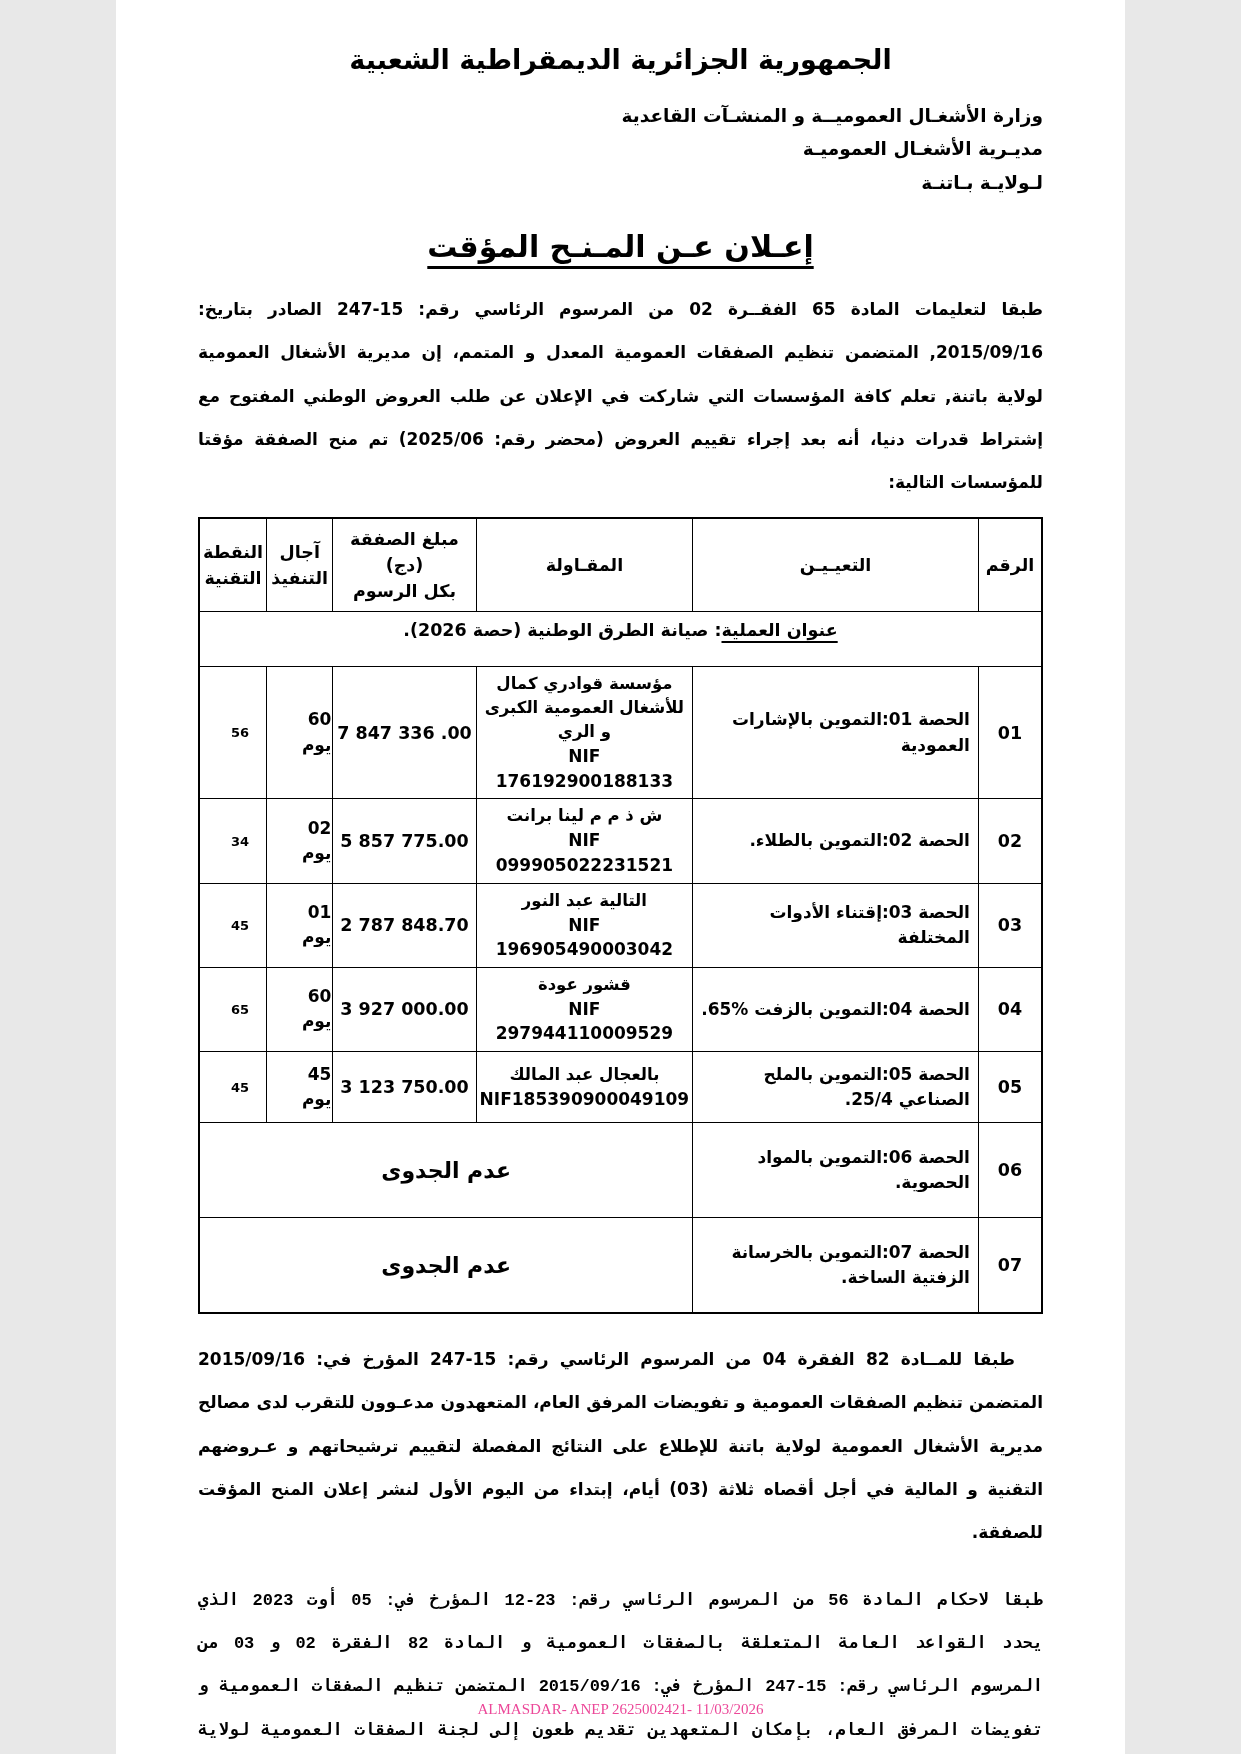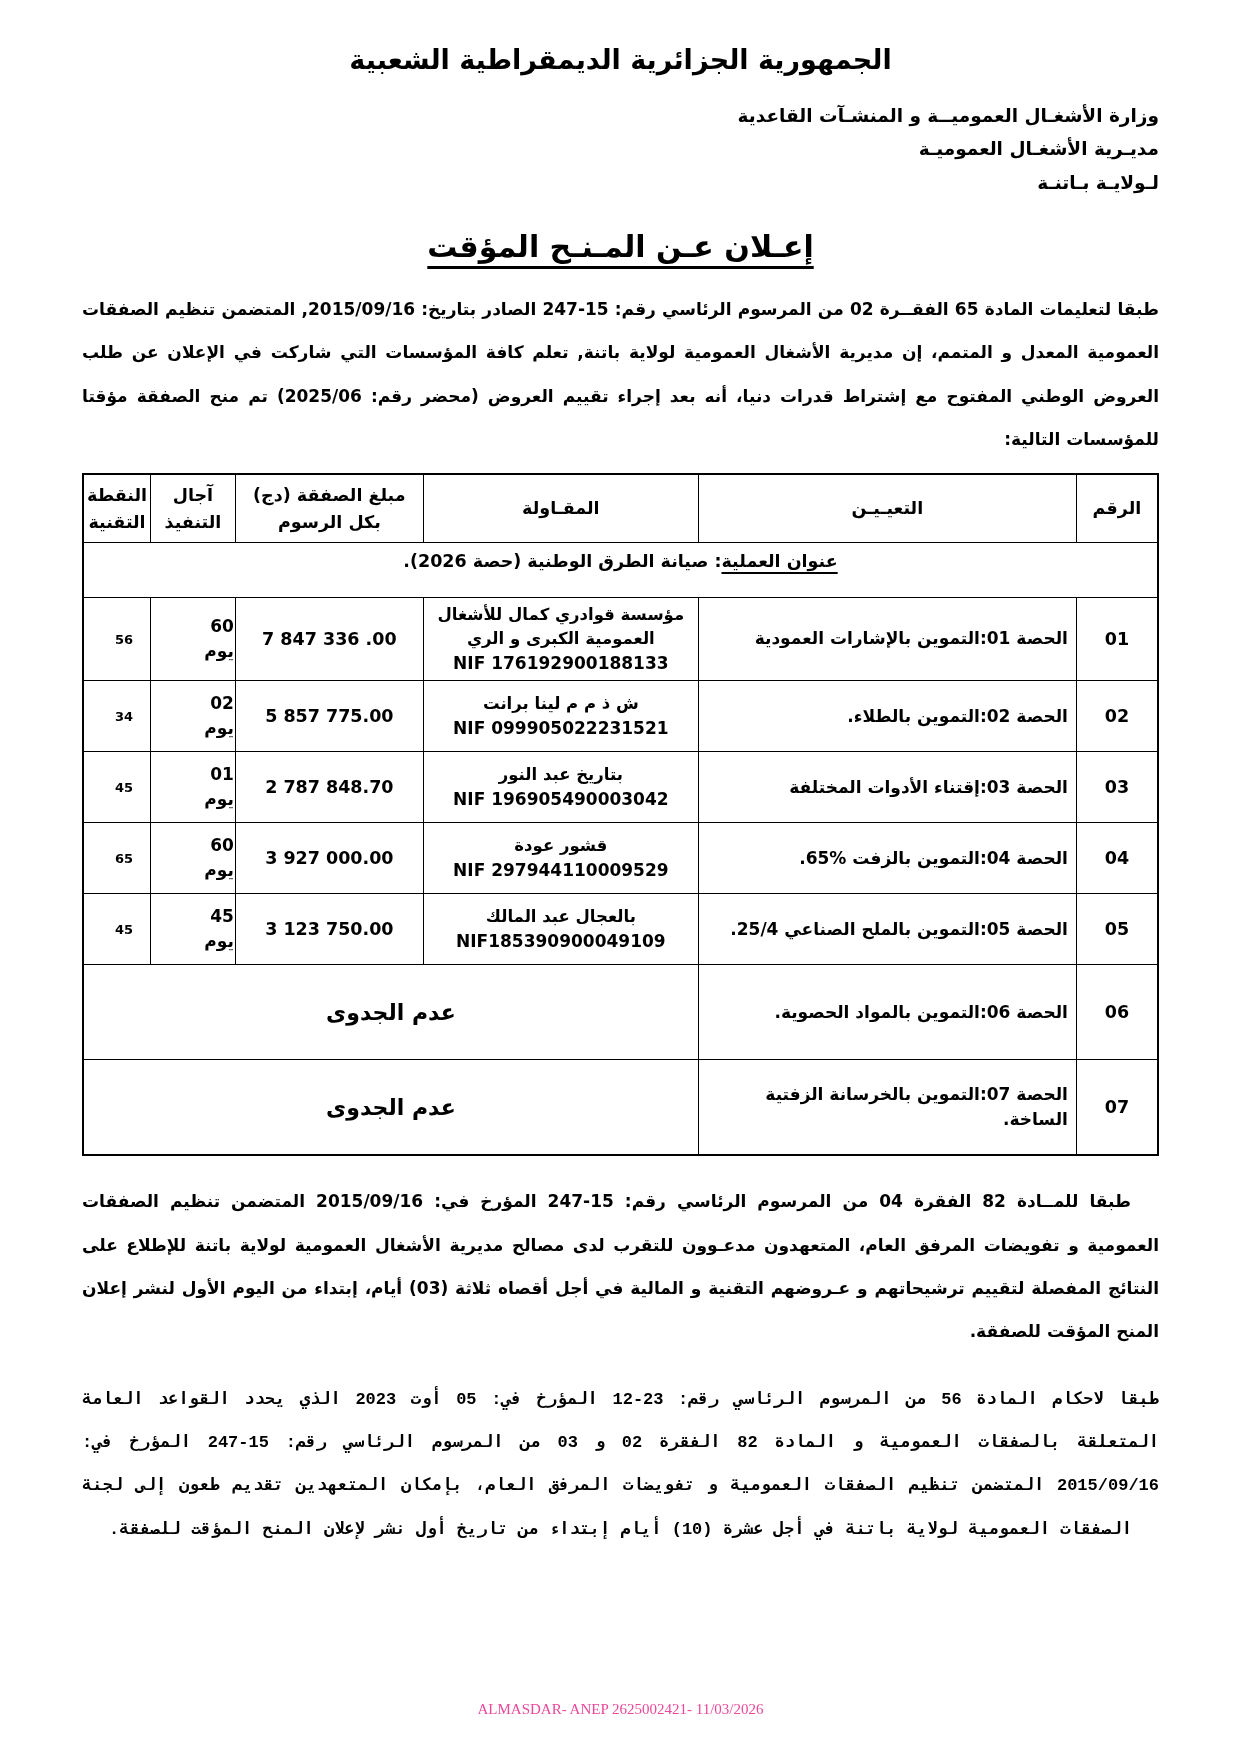--- a/index.html
+++ b/index.html
@@ -1,18 +1,18 @@
 <!DOCTYPE html>
 <html lang="ar" dir="rtl"><head>
 <meta charset="utf-8">
 <style>
   html,body{margin:0;padding:0;background:#e8e8e8;}
   .page{
     position:relative;
-    width:1241px;height:1754px;
+    width:1009px;height:1754px;
     margin:0 auto;
     background:#ffffff;
     box-sizing:border-box;
     padding:24px 82px 0 82px;
     direction:rtl;
     font-family:"DejaVu Sans",sans-serif;
     color:#000;
     overflow:hidden;
   }
   .republic{
@@ -171,21 +171,21 @@
           <div>02</div>
           <div>يوم</div>
         </td>
         <td class="c-sc">34</td>
       </tr>
 
       <tr class="data-row">
         <td class="c-num">03</td>
         <td class="c-des">الحصة 03:إقتناء الأدوات المختلفة</td>
         <td class="c-con">
-          <div>بتاريخ عبد النور</div>
+          <div>التالية عبد النور</div>
           <div class="con-nif">NIF 196905490003042</div>
         </td>
         <td class="c-amt">2 787 848.70</td>
         <td class="c-del">
           <div>01</div>
           <div>يوم</div>
         </td>
         <td class="c-sc">45</td>
       </tr>
 

